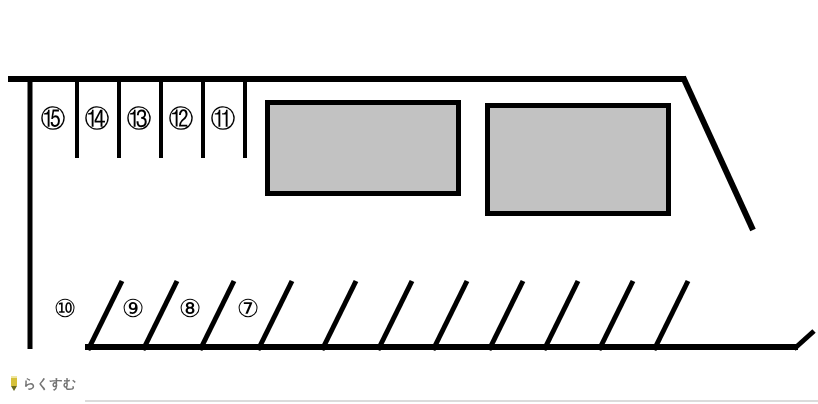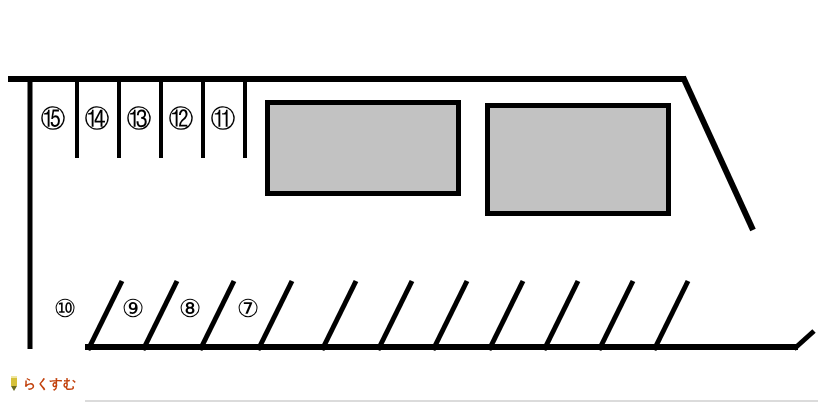--- a/index.html
+++ b/index.html
@@ -31,21 +31,21 @@
     left:8px;
     top:376px;
     display:flex;
     align-items:center;
     gap:3px;
     text-decoration:none;
   }
   .logo-text{
     font-size:13px;
     font-weight:bold;
-    color:#c2410c;
+    color:#737373;
     line-height:1;
   }
 </style>
 </head>
 <body>
 
 <div class="stage">
 
   <svg class="lines-svg" viewBox="0 0 818 404" xmlns="http://www.w3.org/2000/svg">
 

